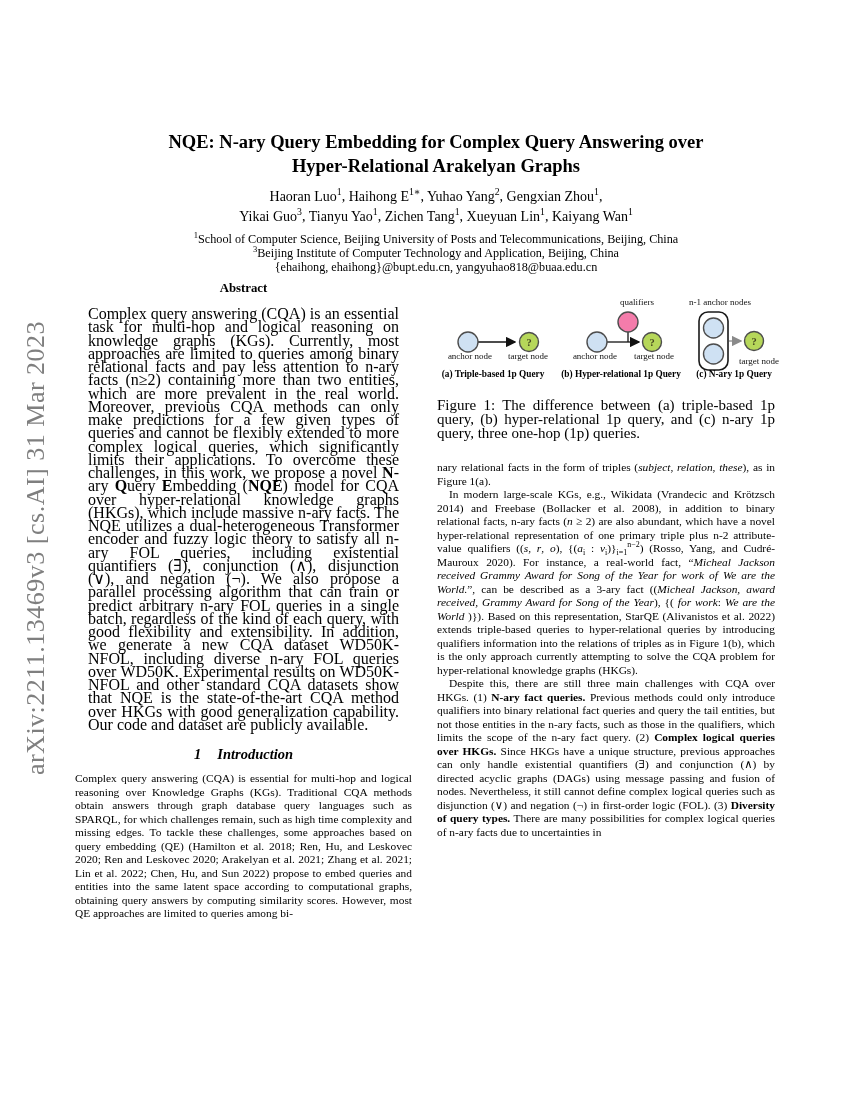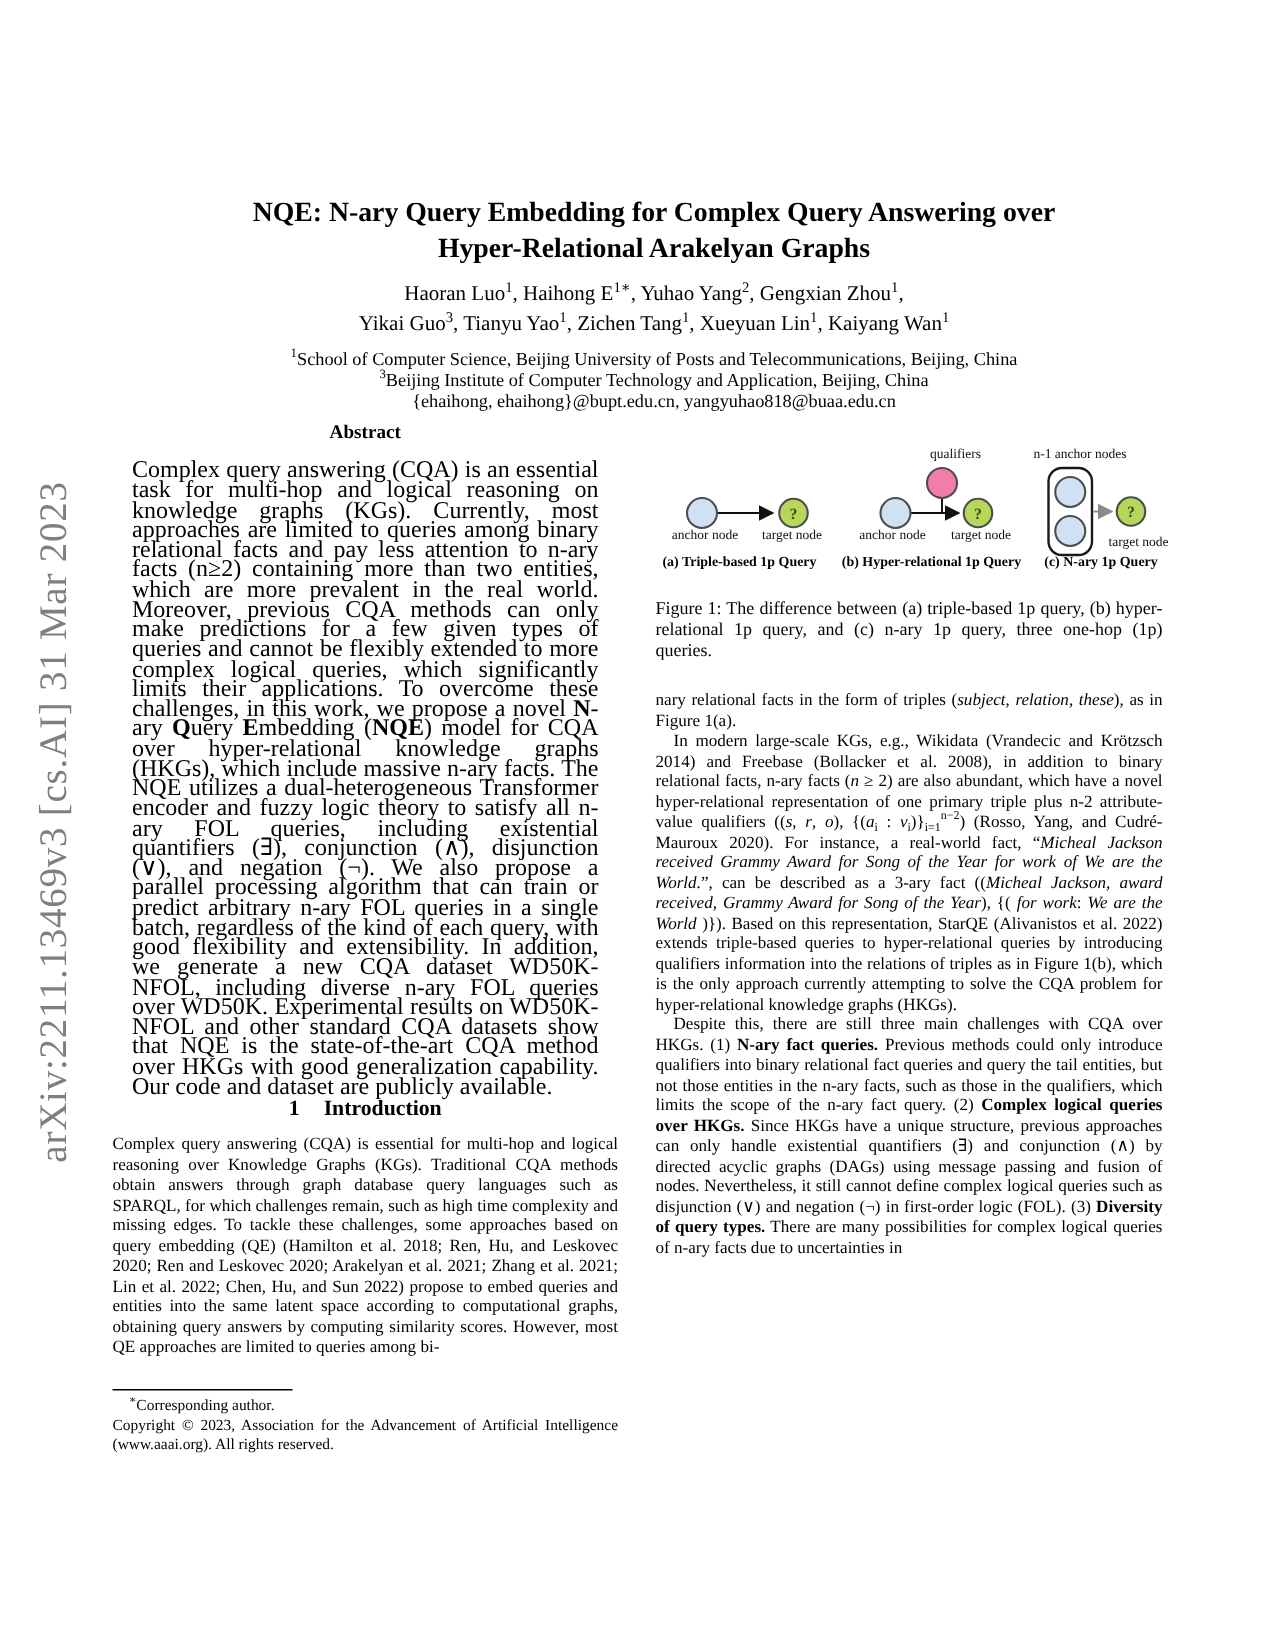--- a/index.html
+++ b/index.html
@@ -23,36 +23,36 @@
   .seg-b{font-weight:bold;}
   .seg-i{font-style:italic;}
 
   
   .col-left{position:absolute;left:75px;top:281px;width:337px;}
   .col-right{position:absolute;left:437px;top:292px;width:338px;}
 
   .abstract-heading{margin:0 0 11px 0;text-align:center;font-size:12.8px;font-weight:bold;}
   .abstract-body{margin:0;padding:0 13px;font-size:16px;line-height:13.25px;text-align:justify;}
 
-  .section-heading{margin:0 0 9px 0;text-align:center;font-size:14.5px;font-weight:bold;}
+  .section-heading{margin:15px 0 9px 0;text-align:center;font-size:14.5px;font-weight:bold;font-style:italic;}
   .section-heading .hnum{margin-right:16px;}
 
   .body-text{margin:0;font-size:11.4px;line-height:13.5px;text-align:justify;}
   .indent{text-indent:12px;}
 
   
   .footnote{position:absolute;left:75px;top:926px;width:337px;font-size:10.3px;line-height:12.9px;text-align:justify;}
   .footnote-rule{width:120px;border-top:1.1px solid #000;margin-bottom:5px;}
   .fn-first{margin:0;text-indent:11px;}
   .fn-rest{margin:0;}
 
   
   figure{margin:0 0 21px 0;}
   .fig-svg{display:block;overflow:visible;}
-  figcaption{margin-top:10px;font-size:12px;line-height:14px;text-align:justify;}
+  figcaption{margin-top:10px;font-size:15px;line-height:14px;text-align:justify;}
   .node{stroke:#4d4d4d;stroke-width:1.4;}
   .group-rect{fill:#ffffff;stroke:#1a1a1a;stroke-width:1.6;}
   .arrow{stroke:#111;stroke-width:1.3;}
   .arrow-gray{stroke:#8a8a8a;stroke-width:1.3;}
   .lbl{font-size:9px;fill:#111;text-anchor:middle;}
   .cap{font-size:9.3px;font-weight:bold;fill:#000;text-anchor:middle;}
   .qmark{font-size:10.5px;font-weight:bold;fill:#44451f;text-anchor:middle;}
 </style>
 </head>
 <body>
@@ -77,25 +77,20 @@
     </div>
   </header>
 
   <section class="col-left">
     <h2 class="abstract-heading">Abstract</h2>
     <p class="abstract-body">Complex query answering (CQA) is an essential task for multi-hop and logical reasoning on knowledge graphs (KGs). Currently, most approaches are limited to queries among binary relational facts and pay less attention to n-ary facts (n≥2) containing more than two entities, which are more prevalent in the real world. Moreover, previous CQA methods can only make predictions for a few given types of queries and cannot be flexibly extended to more complex logical queries, which significantly limits their applications. To overcome these challenges, in this work, we propose a novel <span class="seg-b">N</span>-ary <span class="seg-b">Q</span>uery <span class="seg-b">E</span>mbedding (<span class="seg-b">NQE</span>) model for CQA over hyper-relational knowledge graphs (HKGs), which include massive n-ary facts. The NQE utilizes a dual-heterogeneous Transformer encoder and fuzzy logic theory to satisfy all n-ary FOL queries, including existential quantifiers (∃), conjunction (∧), disjunction (∨), and negation (¬). We also propose a parallel processing algorithm that can train or predict arbitrary n-ary FOL queries in a single batch, regardless of the kind of each query, with good flexibility and extensibility. In addition, we generate a new CQA dataset WD50K-NFOL, including diverse n-ary FOL queries over WD50K. Experimental results on WD50K-NFOL and other standard CQA datasets show that NQE is the state-of-the-art CQA method over HKGs with good generalization capability. Our code and dataset are publicly available.</p>
     <h1 class="section-heading"><span class="hnum">1</span><span>Introduction</span></h1>
     <p class="body-text">Complex query answering (CQA) is essential for multi-hop and logical reasoning over Knowledge Graphs (KGs). Traditional CQA methods obtain answers through graph database query languages such as SPARQL, for which challenges remain, such as high time complexity and missing edges. To tackle these challenges, some approaches based on query embedding (QE) (Hamilton et al. 2018; Ren, Hu, and Leskovec 2020; Ren and Leskovec 2020; Arakelyan et al. 2021; Zhang et al. 2021; Lin et al. 2022; Chen, Hu, and Sun 2022) propose to embed queries and entities into the same latent space according to computational graphs, obtaining query answers by computing similarity scores. However, most QE approaches are limited to queries among bi-</p>
   </section>
 
-  <div class="footnote">
-    <div class="footnote-rule"></div>
-    <p class="fn-first"><sup class="seg-sup">∗</sup>Corresponding author.</p>
-    <p class="fn-rest">Copyright © 2023, Association for the Advancement of Artificial Intelligence (www.aaai.org). All rights reserved.</p>
-  </div>
 
   <section class="col-right">
     <figure>
       <svg class="fig-svg" width="338" height="96" viewBox="0 0 338 96">
         <defs>
           <marker id="ah" markerWidth="8" markerHeight="8" refX="7" refY="4" orient="auto">
               <path d="M0,0 L8,4 L0,8 Z" fill="#111"></path>
             </marker>
           <marker id="ahg" markerWidth="8" markerHeight="8" refX="7" refY="4" orient="auto">
               <path d="M0,0 L8,4 L0,8 Z" fill="#8a8a8a"></path>

